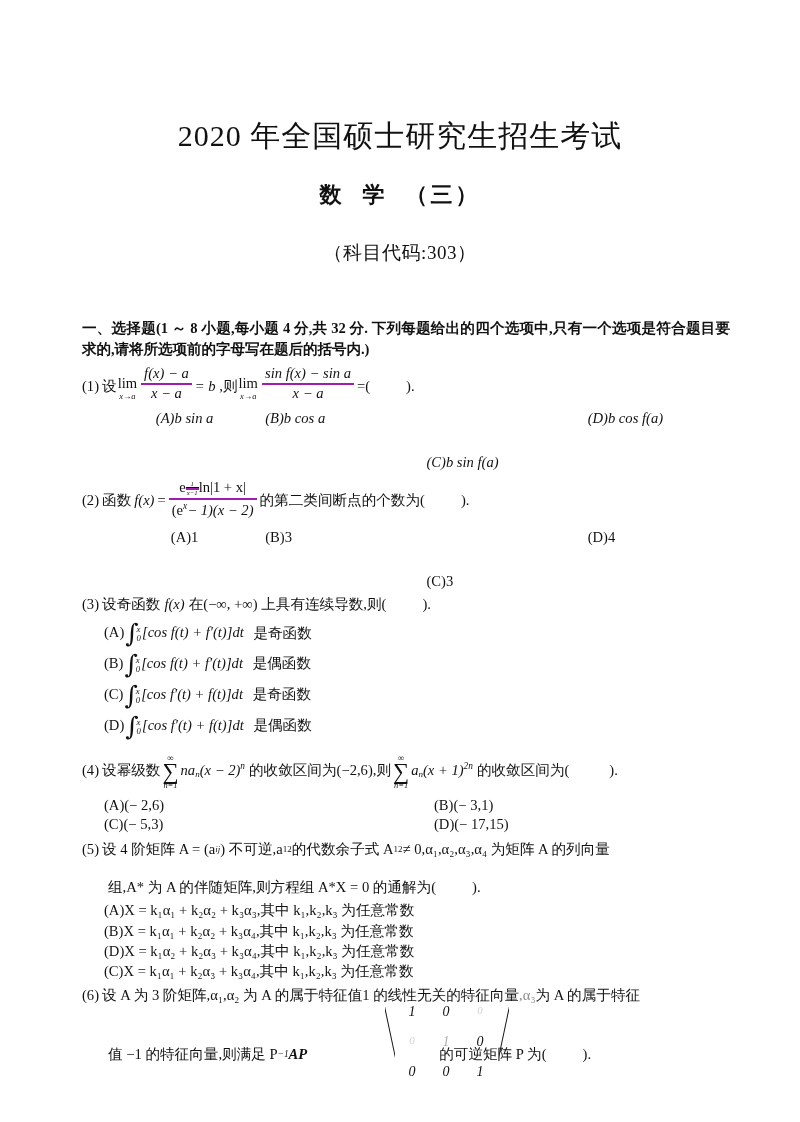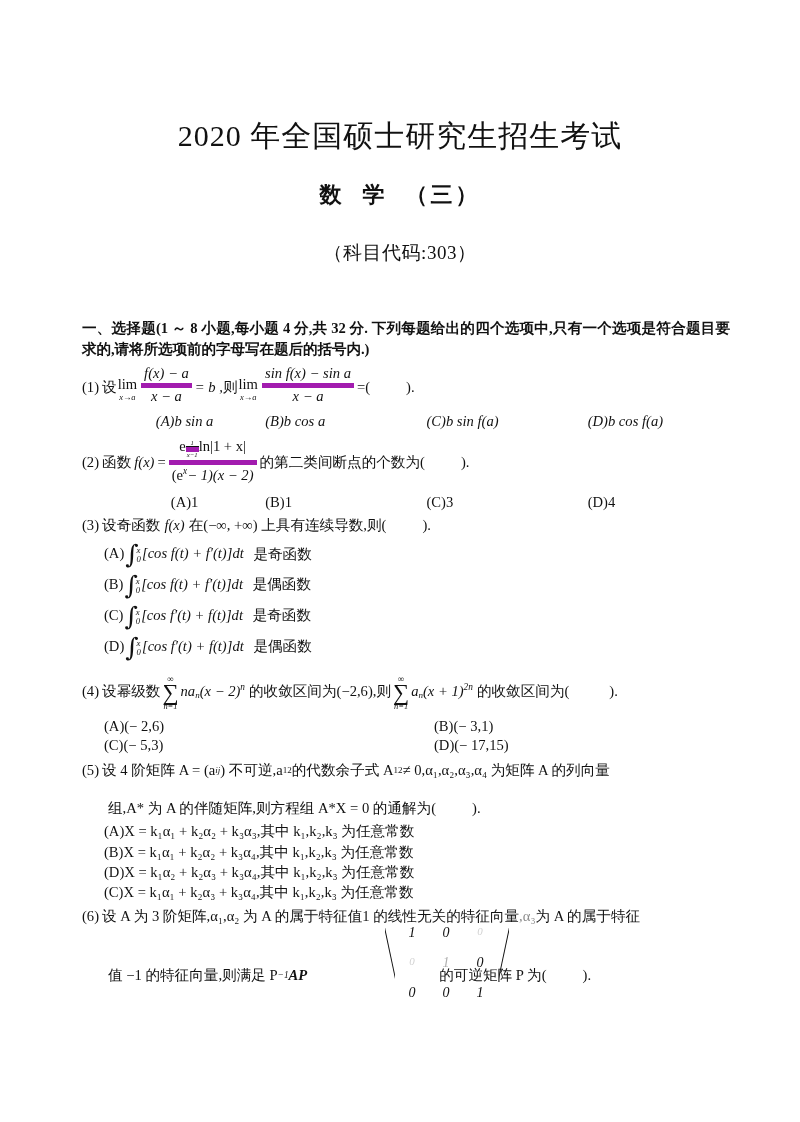--- a/index.html
+++ b/index.html
@@ -87,21 +87,21 @@
   .opts-row {
     display: flex;
     margin-top: 7px;
     white-space: nowrap;
   }
   .opts-row .op { display: inline-block; }
 
   
   .four-col .op:nth-child(1) { width: 168px; padding-left: 22px; text-align: center; }
   .four-col .op:nth-child(2) { width: 168px; }
-  .four-col .op:nth-child(3) { width: 168px; }
+  .four-col .op:nth-child(3) { width: 168px; margin-top: 44px; }
   .four-col .op:nth-child(4) { width: 140px; }
 
   .two-col .op:nth-child(1) { width: 330px; padding-left: 22px; }
   .two-col .op:nth-child(2) { width: 260px; }
 
   .opt-stack { margin-top: 5px; }
   .opt-stack .op-line {
     padding-left: 22px;
     white-space: nowrap;
     line-height: 1.38;
@@ -118,21 +118,21 @@
     flex-direction: column;
     vertical-align: middle;
     text-align: center;
     margin: 0 3px;
     line-height: 1.08;
     position: relative;
     top: -0.15em;
     justify-content: center;
   }
   .frac .num { padding: 0 3px 1px 3px; }
-  .frac .den { padding: 1px 3px 0 3px; border-top: 5px solid #a21caf; }
+  .frac .den { padding: 1px 3px 0 3px; border-top: 2px solid #a21caf; }
 
   .tinyfrac {
     display: inline-flex;
     flex-direction: column;
     text-align: center;
     font-size: 0.72em;
     line-height: 1.0;
     vertical-align: 0.1em;
   }
   .tinyfrac .num { border-bottom: 1px solid #111; padding: 0 1px; }
@@ -301,21 +301,21 @@
           <span class="den math">
             <span class="up">(e</span><sup class="ex">x</sup><span>− 1)(x − 2)</span>
           </span>
         </span>
         <span>的第二类间断点的个数为(</span>
         <span style="display:inline-block;width:36px"></span>
         <span>).</span>
       </div>
       <div class="opts-row four-col" style="margin-top:9px">
         <span class="op">(A)1</span>
-        <span class="op">(B)1</span>
+        <span class="op">(B)3</span>
         <span class="op">(C)3</span>
         <span class="op">(D)4</span>
       </div>
     </div>
 
     <div class="q" style="margin-top:8px">
       <div class="q-line">
         <span class="q-num">(3)</span>
         <span>设奇函数</span>
         <span class="math" style="margin:0 4px">f(x)</span>

